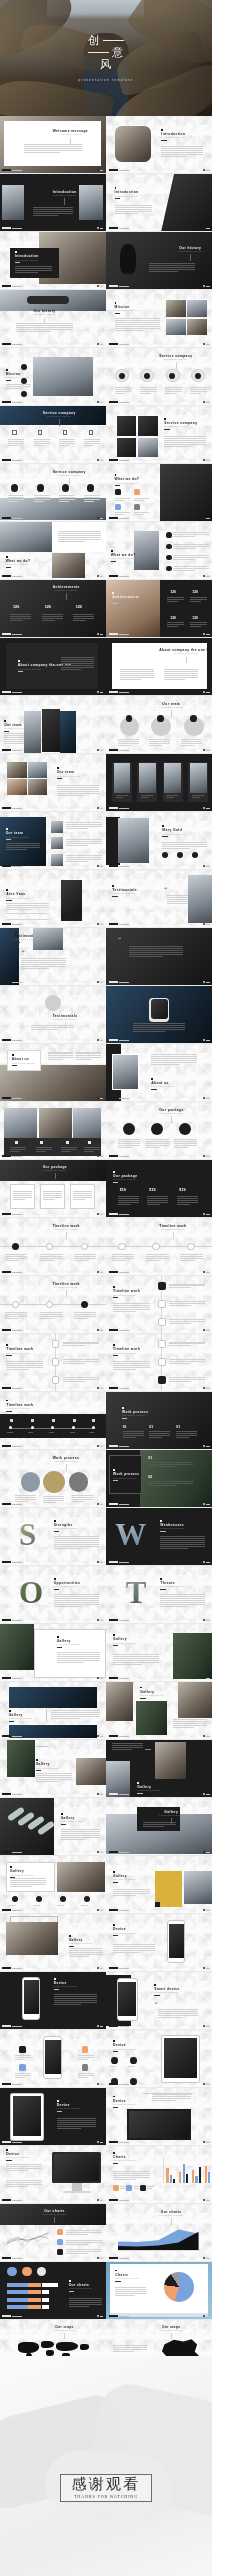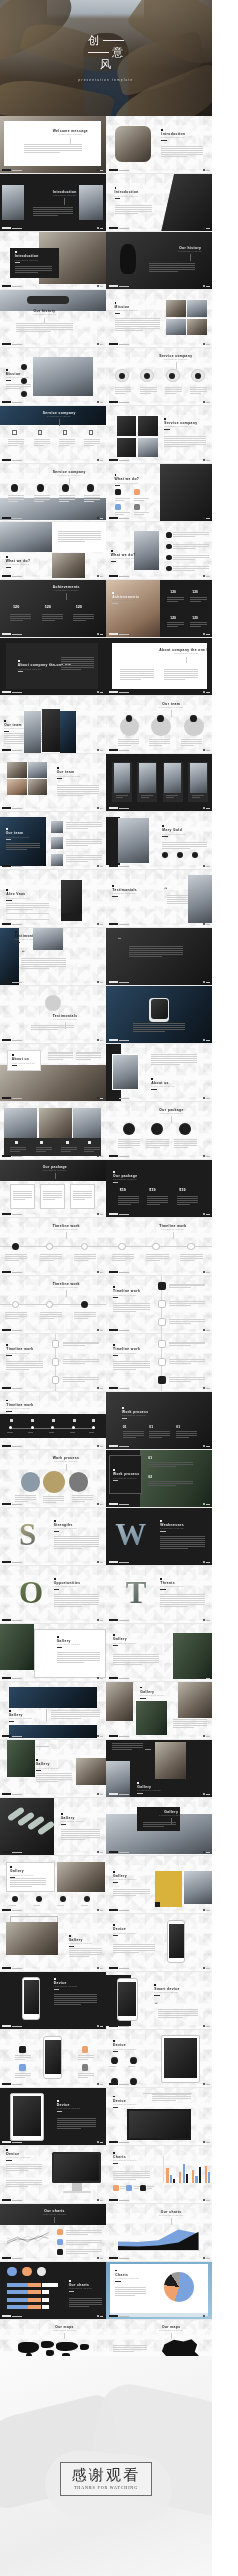--- a/index.html
+++ b/index.html
@@ -115,22 +115,22 @@
   .endslide{
     position:absolute; left:0; bottom:0; width:212px; height:220px;
     background:linear-gradient(160deg,#fbfbfb 0%,#f3f3f3 40%,#ededed 70%,#f7f7f7 100%);
     overflow:hidden;
   }
   .hand{ position:absolute; background:#e4e4e4; opacity:.9; }
   .hand.h1{ left:-22.4px; top:52px; width:142px; height:89px; transform:rotate(-14deg); border-radius:45px 15px 37px 22.4px; }
   .hand.h2{ right:-30px; top:37px; width:149px; height:112px; transform:rotate(12deg); border-radius:30px 52px 15px 45px; background:#e8e8e8;}
   .hand.h3{ left:45px; top:97px; width:127px; height:67px; transform:rotate(5deg); border-radius:37px; background:#ececec;}
   .end-box{
-    position:absolute; left:50%; top:106px; transform:translateX(-50%);
-    width:92px; height:34px; border:0.9px solid #6d6d6d; background:rgba(255,255,255,.35);
+    position:absolute; left:50%; top:118px; transform:translateX(-50%);
+    width:92px; height:28px; border:0.9px solid #6d6d6d; background:rgba(255,255,255,.35);
     display:flex; flex-direction:column; align-items:center; justify-content:center; gap:2.2px;
   }
   .end-cn{ font-family:"Liberation Serif", serif; font-size:15px; letter-spacing:2.2px; color:#2b2b2b; line-height:1; }
   .end-en{ font-family:"Liberation Serif", serif; font-size:4px; letter-spacing:0.9px; color:#3a3a3a; }
 </style>
 </head>
 <body>
 
 <div class="page">
 

